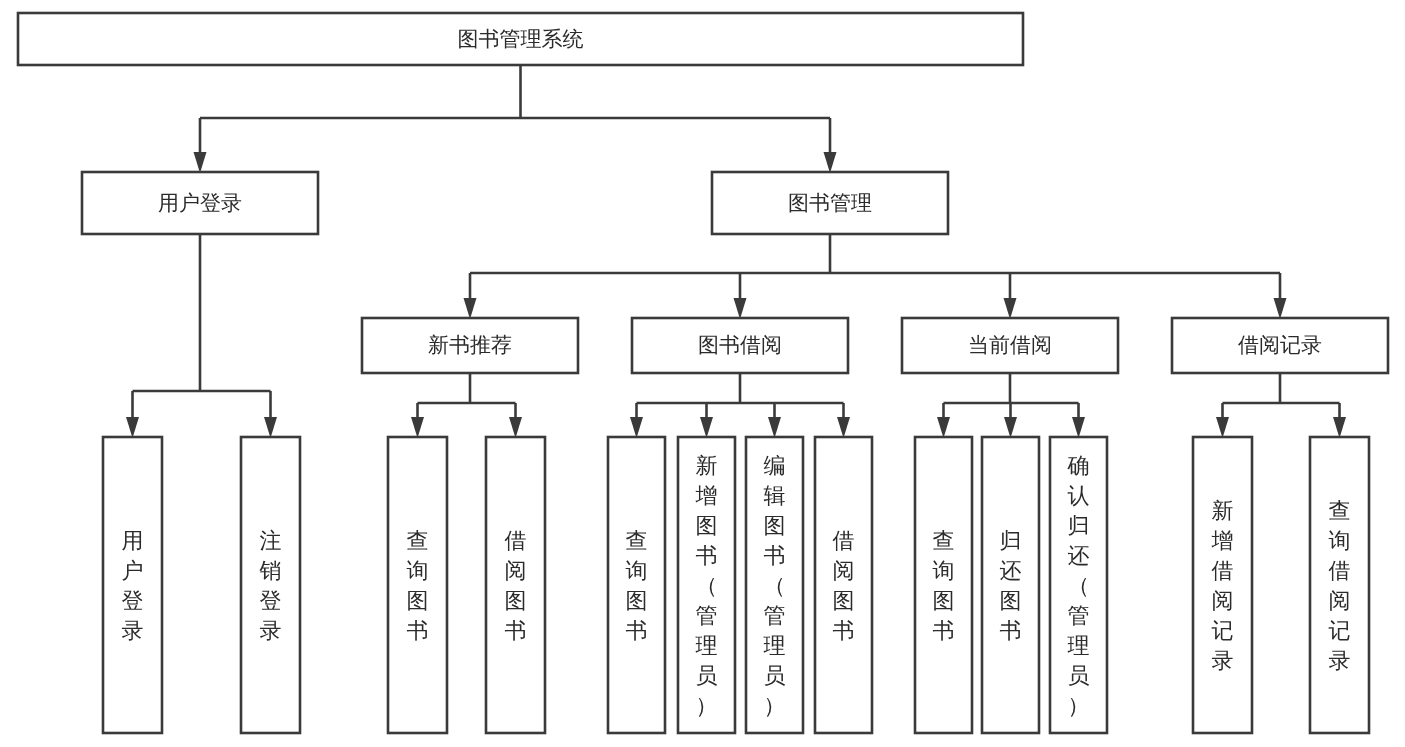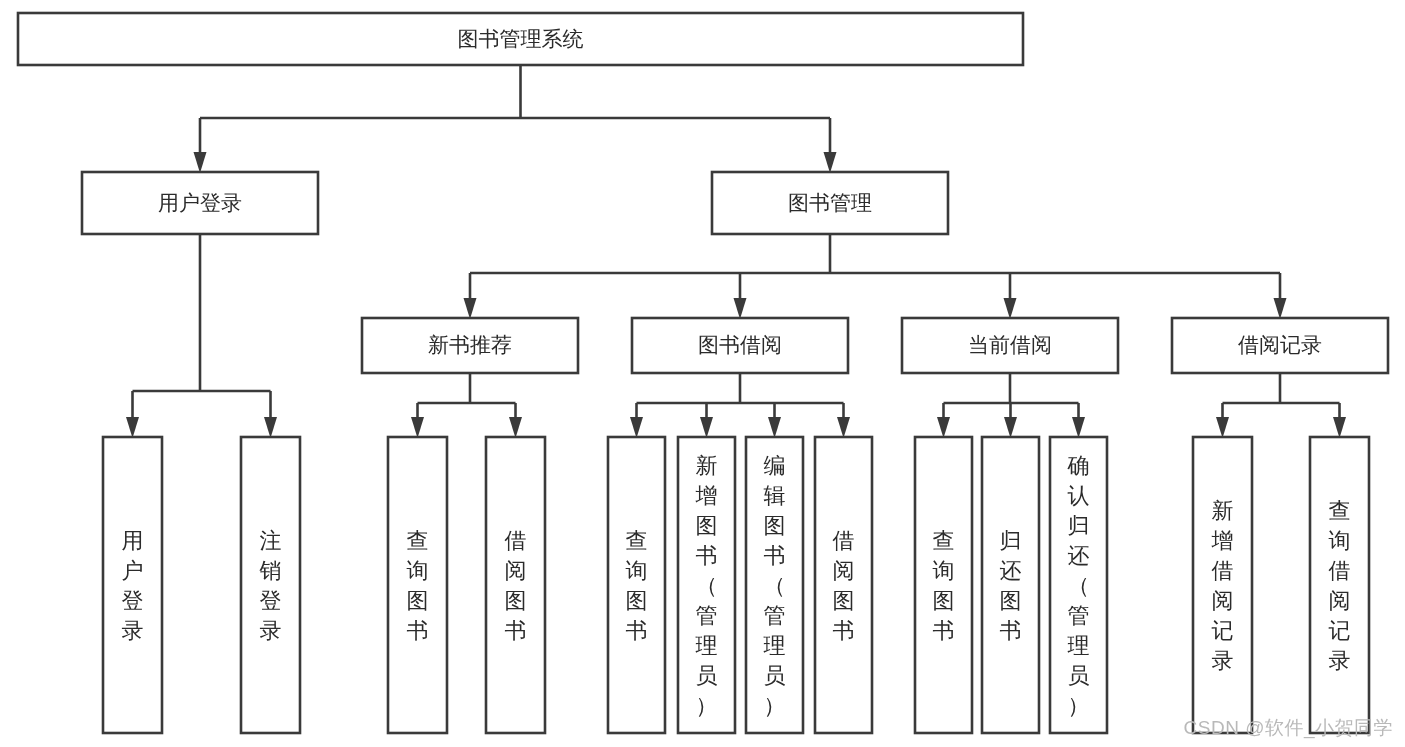--- a/index.html
+++ b/index.html
@@ -215,14 +215,13 @@
         <g>
           <rect class="node-box" x="1193" y="437" width="59" height="296"></rect>
           <text class="node-label-vertical" x="1222.5" y="518.4"><tspan x="1222.5" dy="0">新</tspan><tspan x="1222.5" dy="30">增</tspan><tspan x="1222.5" dy="30">借</tspan><tspan x="1222.5" dy="30">阅</tspan><tspan x="1222.5" dy="30">记</tspan><tspan x="1222.5" dy="30">录</tspan></text>
         </g>
         <g>
           <rect class="node-box" x="1310" y="437" width="59" height="296"></rect>
           <text class="node-label-vertical" x="1339.5" y="518.4"><tspan x="1339.5" dy="0">查</tspan><tspan x="1339.5" dy="30">询</tspan><tspan x="1339.5" dy="30">借</tspan><tspan x="1339.5" dy="30">阅</tspan><tspan x="1339.5" dy="30">记</tspan><tspan x="1339.5" dy="30">录</tspan></text>
         </g>
       </g>
   </svg>
-  <div class="watermark">CSDN @软件_小贺同学</div>
 </div>
 
 </body></html>

